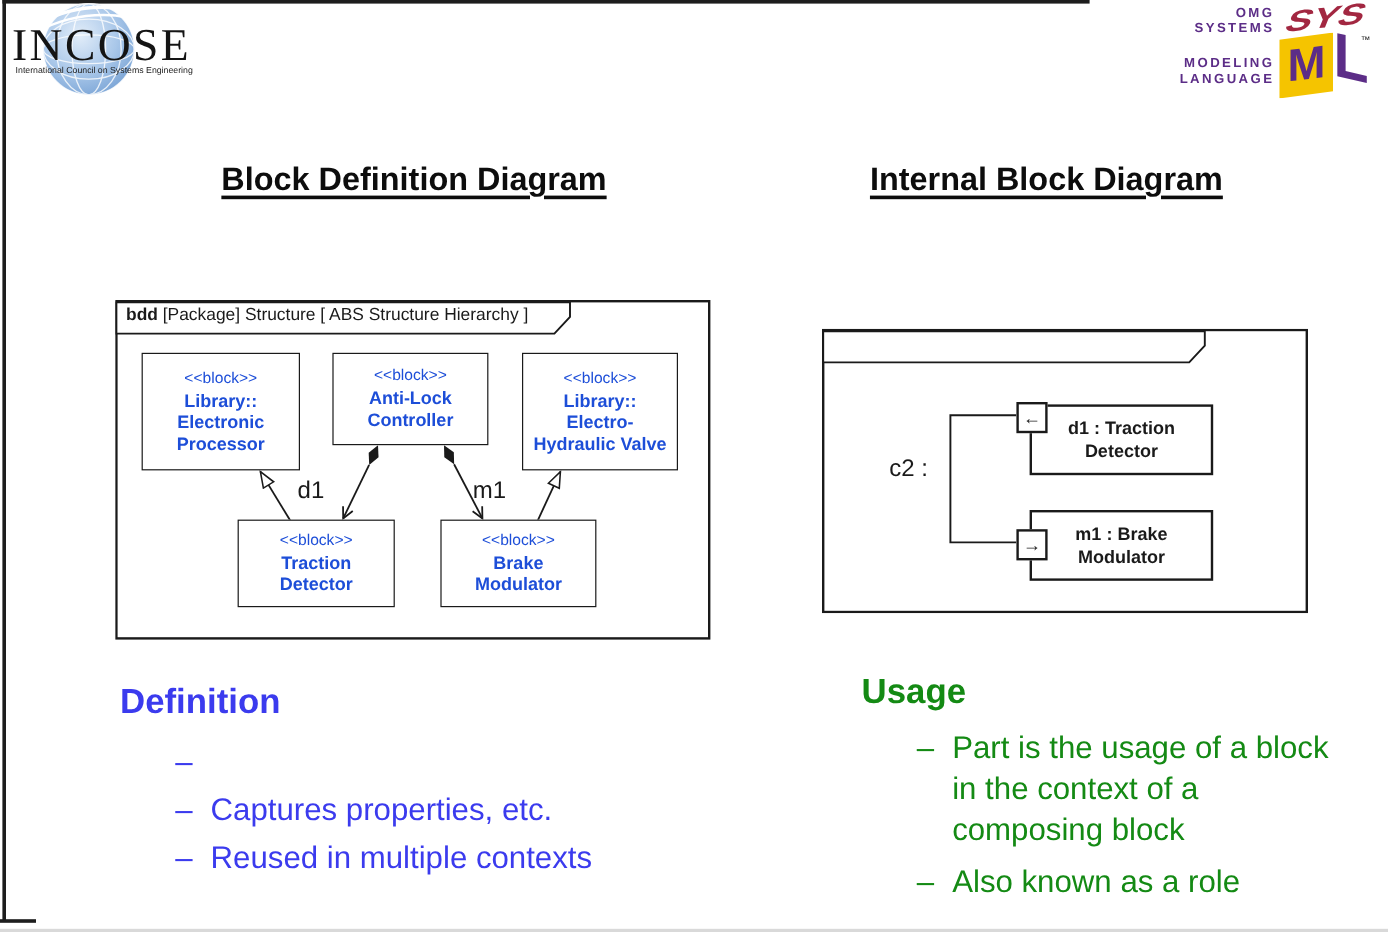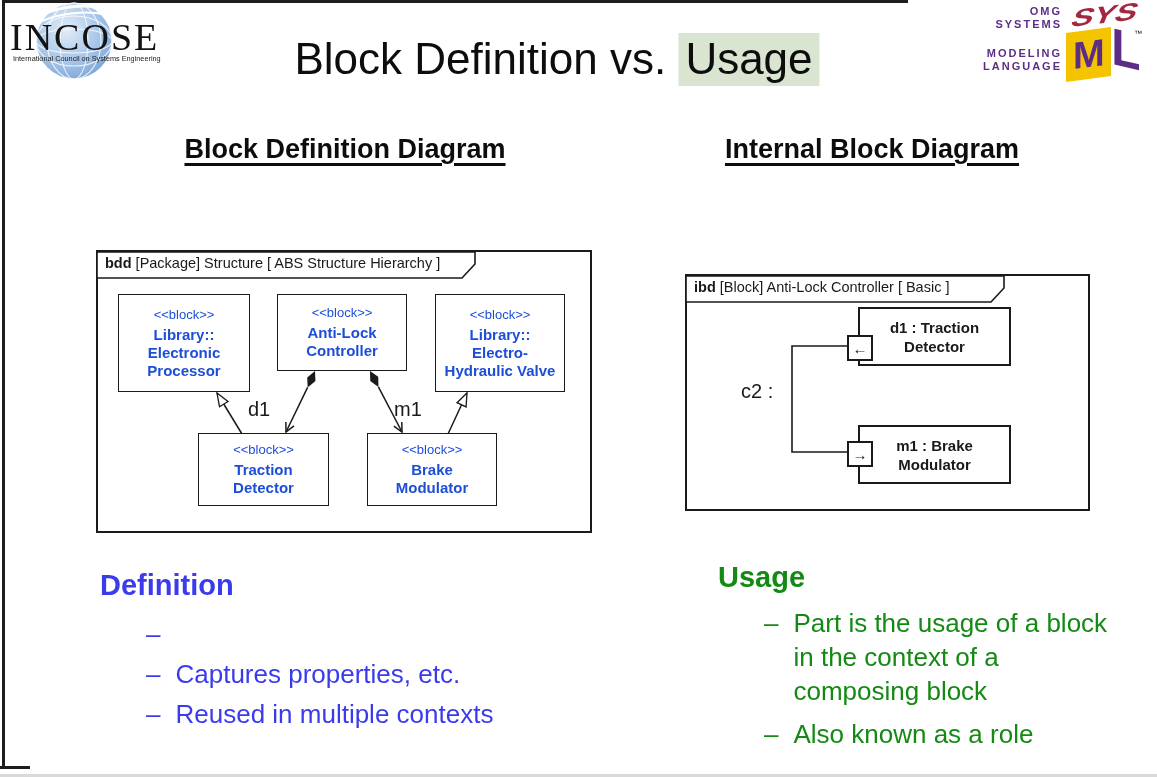--- a/index.html
+++ b/index.html
@@ -96,23 +96,20 @@
       </g>
       <g stroke="#ffffff" fill="none">
         <path d="M22,22 C48,2 98,0 112,14" stroke-width="3"></path>
         <path d="M18,30 C48,8 102,6 116,22" stroke-width="2"></path>
       </g>
       <text x="4" y="49" font-family="Liberation Serif,serif" font-size="38" letter-spacing="2" fill="#141414">INCOSE</text>
       <text x="7" y="60" font-size="7.3" fill="#222222">International Council on Systems Engineering</text>
     </svg>
   </div>
 
-  <div class="title">
-    <span>Block Definition vs. </span><span class="hl" style="background: rgb(217, 229, 209);">Usage</span>
-  </div>
 
   <div class="sysml">
     <div class="org">
       <div class="sysml-purple" style="color: rgb(92, 45, 135);">OMG</div>
       <div class="sysml-purple" style="color: rgb(92, 45, 135);">SYSTEMS</div>
       <div class="sysml-purple" style="color: rgb(92, 45, 135); margin-top: 17px;">MODELING</div>
       <div class="sysml-purple" style="color: rgb(92, 45, 135);">LANGUAGE</div>
     </div>
     <div class="cube">
       <div class="sys" style="color: rgb(162, 39, 65);">SYS</div>
@@ -183,23 +180,22 @@
     <span class="edge-label" style="left:152px;top:148px;">d1</span>
     <span class="edge-label" style="left:298px;top:148px;">m1</span>
   </div>
 
   <div class="diagram" style="left:685px;top:242px;width:405px;height:237px;">
     <svg width="405" height="237" viewBox="0 0 405 237">
       <rect x="1" y="1" width="403" height="235" fill="none" stroke="#1a1a1a" stroke-width="2"></rect>
       <path d="M1,2 H319 V14 L306,28 H1 Z" fill="#ffffff" stroke="#1a1a1a" stroke-width="1.6"></path>
       <path d="M162,72 H107 V178 H162" fill="none" stroke="#1a1a1a" stroke-width="1.6"></path>
     </svg>
-    <div class="frame-label"><b>ibd</b><span> [Block] Anti-Lock Controller [ Basic ]</span></div>
-
-    <div class="part" style="left:173px;top:33px;width:149px;height:55px;justify-content:center;">
+
+    <div class="part" style="left:173px;top:63px;width:149px;height:55px;justify-content:center;">
       <div class="pname">d1 : Traction</div>
       <div class="pname">Detector</div>
     </div>
     <div class="part" style="left:173px;top:151px;width:149px;height:55px;">
       <div class="pname">m1 : Brake</div>
       <div class="pname">Modulator</div>
     </div>
     <div class="port" style="left:162px;top:61px;">
       <span>←</span>
     </div>

